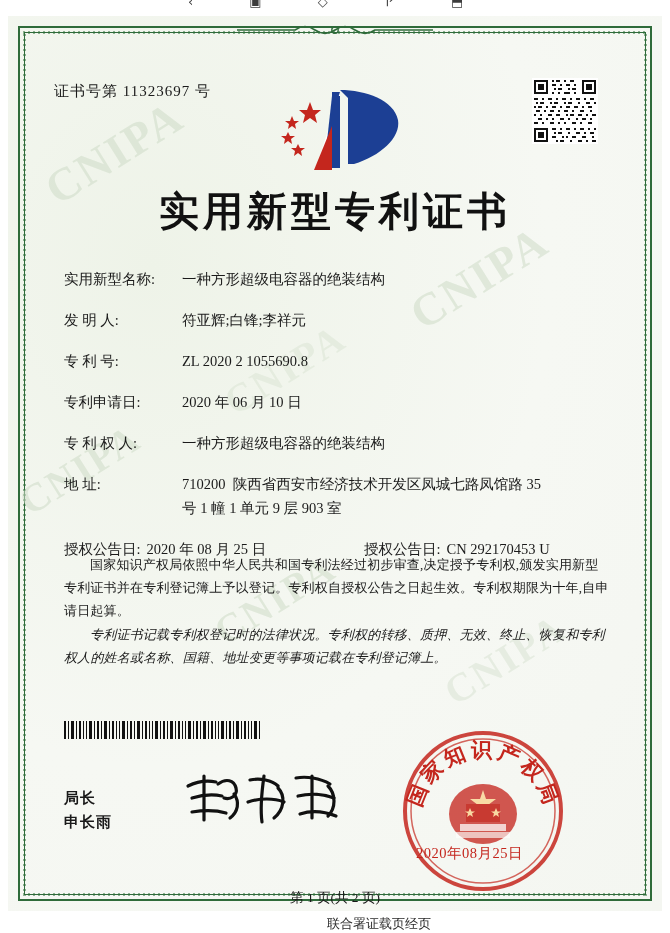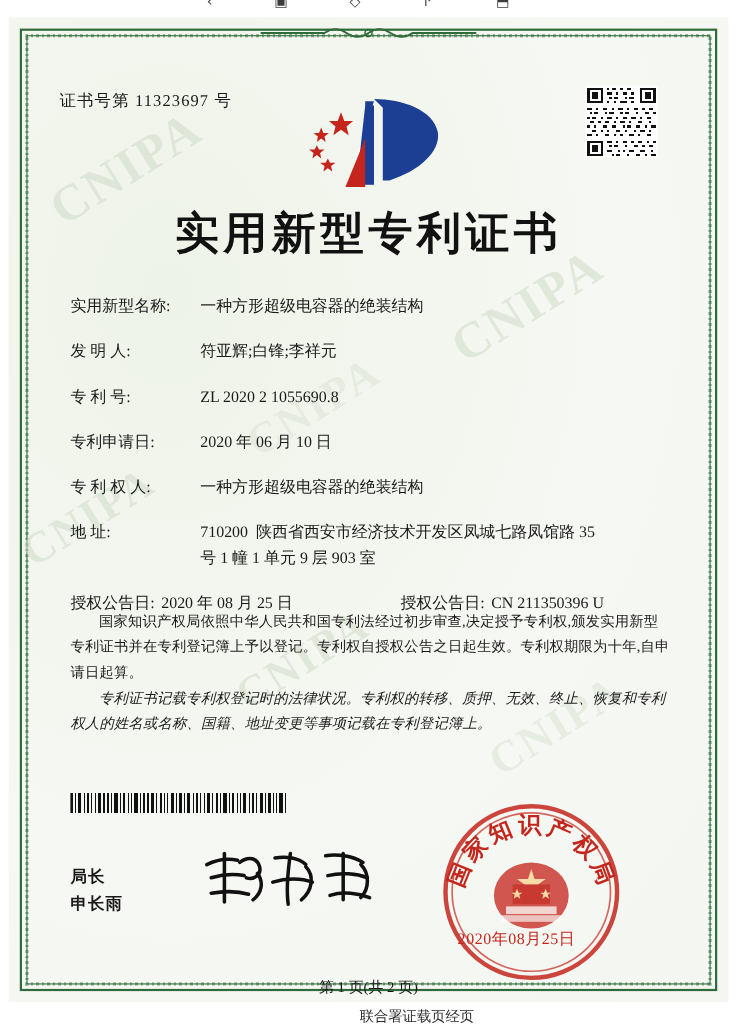--- a/index.html
+++ b/index.html
@@ -482,21 +482,21 @@
       </div>
       <div class="addr-second" style="margin-top:0;">号 1 幢 1 单元 9 层 903 室</div>
 
       <div class="row-two">
         <div class="half-left">
           <div class="label">授权公告日:</div>
           <div class="value">2020 年 08 月 25 日</div>
         </div>
         <div class="half-right">
           <div class="label">授权公告日:</div>
-          <div class="value">CN 211350396 U</div>
+          <div class="value">CN 292170453 U</div>
         </div>
       </div>
     </div>
 
     <div class="paras">
       <p class="para">国家知识产权局依照中华人民共和国专利法经过初步审查,决定授予专利权,颁发实用新型专利证书并在专利登记簿上予以登记。专利权自授权公告之日起生效。专利权期限为十年,自申请日起算。</p>
       <p class="para para2">专利证书记载专利权登记时的法律状况。专利权的转移、质押、无效、终止、恢复和专利权人的姓名或名称、国籍、地址变更等事项记载在专利登记簿上。</p>
     </div>
 
     <svg class="barcode" viewBox="0 0 196 18" shape-rendering="crispEdges">

